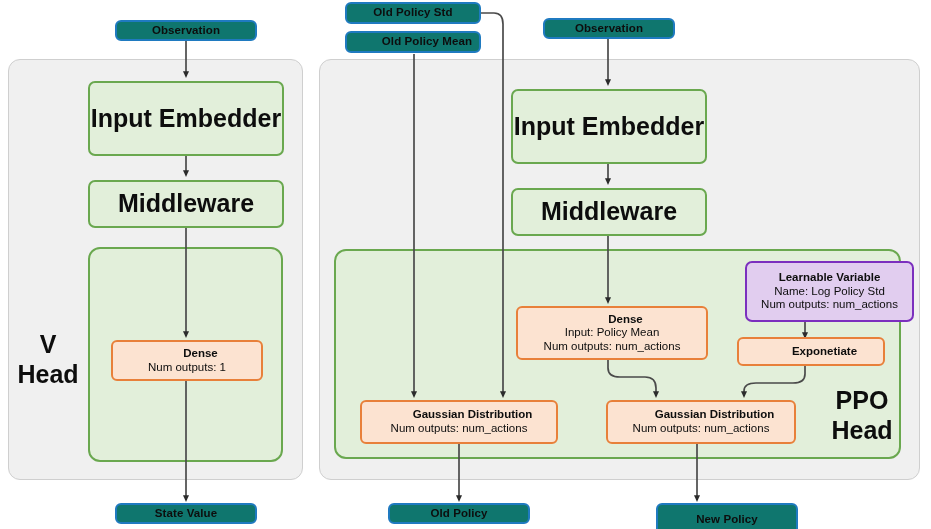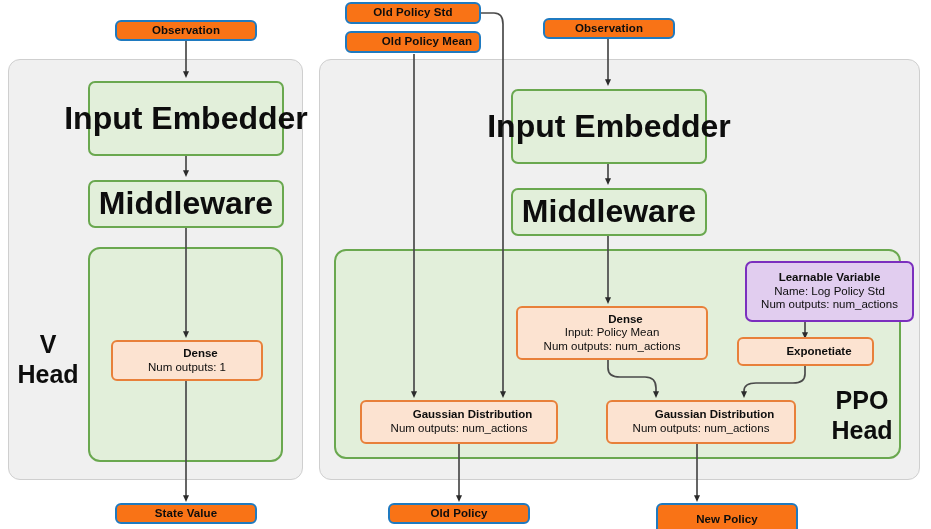--- a/index.html
+++ b/index.html
@@ -6,26 +6,26 @@
   body{width:931px;height:529px;position:relative;overflow:hidden;
        font-family:"Liberation Sans","DejaVu Sans",sans-serif;}
   #stage{position:absolute;left:0;top:0;width:931px;height:529px;}
 
   
   .node{position:absolute;box-sizing:border-box;display:flex;flex-direction:column;
         align-items:center;justify-content:center;text-align:center;color:#0d0d0d;}
   .node .ln{display:block;line-height:1.18;white-space:nowrap;}
 
   
-  .pill{background:#f97316;border:2.5px solid #1f7ac0;border-radius:6px;
+  .pill{background:#0f766e;border:2.5px solid #1f7ac0;border-radius:6px;
         font-size:11.5px;font-weight:bold;letter-spacing:.1px;}
 
   
   .green-big{background:#e2efda;border:2.5px solid #6aa84f;border-radius:7px;
-             font-size:32px;font-weight:bold;}
+             font-size:25px;font-weight:bold;}
   
   .green-panel{position:absolute;box-sizing:border-box;background:#e2efda;
                border:2.5px solid #6aa84f;border-radius:12px;}
   
   .grey-panel{position:absolute;box-sizing:border-box;background:#f0f0f0;
               border:1.5px solid #cfcfcf;border-radius:12px;}
   
   .orange{background:#fce3d1;border:2.5px solid #e8803a;border-radius:6px;
           font-size:11.5px;}
   .orange .t1{font-weight:bold;margin-left:27px;}
@@ -131,21 +131,21 @@
     <span class="ln">Input: Policy Mean</span>
     <span class="ln">Num outputs: num_actions</span>
   </div>
 
   <div class="node purple" style="left:721px;top:261px;width:169px;height:61px;">
     <span class="ln t1">Learnable Variable</span>
     <span class="ln">Name: Log Policy Std</span>
     <span class="ln">Num outputs: num_actions</span>
   </div>
 
-  <div class="node orange" style="left:737px;top:337px;width:137px;height:29px;">
+  <div class="node orange" style="left:737px;top:337px;width:148px;height:29px;">
     <span class="ln t1">Exponetiate</span>
   </div>
 
   <div class="node orange" style="left:360px;top:400px;width:198px;height:44px;">
     <span class="ln t1">Gaussian Distribution</span>
     <span class="ln">Num outputs: num_actions</span>
   </div>
 
   <div class="node orange" style="left:606px;top:400px;width:190px;height:44px;">
     <span class="ln t1">Gaussian Distribution</span>

